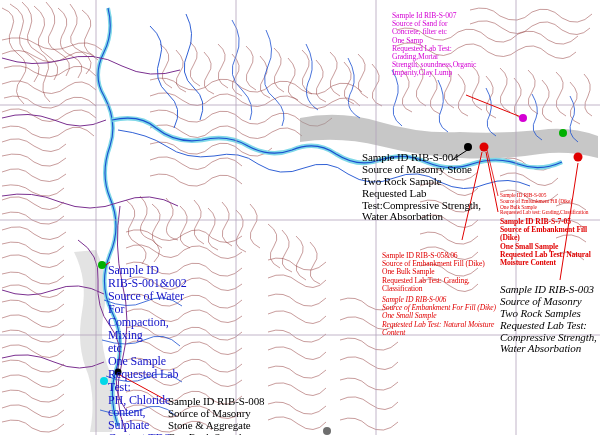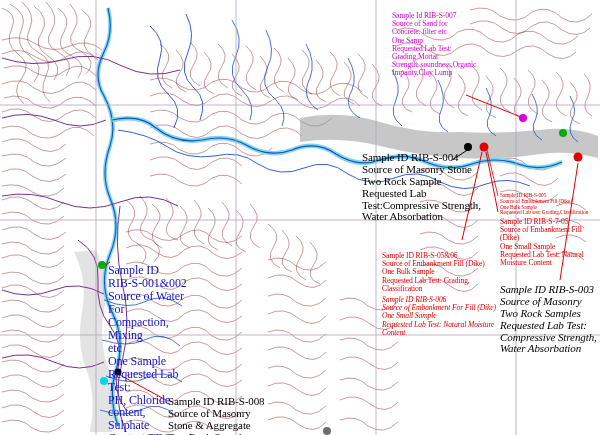--- a/index.html
+++ b/index.html
@@ -271,21 +271,21 @@
 Two Rock Sample
 Requested Lab
 Test:Compressive Strength,
 Water Absorbation</div>
 
   <div class="annot annot-red annot-tiny" style="left:500px; top:193px; width:100px;">Sample ID RIB-S-005
 Source of Embankment Fill (Dike)
 One Bulk Sample
 Requested Lab test: Grading,Classification</div>
 
-  <div class="annot annot-red" style="left:500px; top:218px; width:100px;">Sample ID RIB-S-7-05
+  <div class="annot annot-red" style="left:500px; top:218px; width:100px;font-weight:bold;">Sample ID RIB-S-7-05
 Source of Embankment Fill
 (Dike)
 One Small Sample
 Requested Lab Test: Natural
 Moisture Content</div>
 
   <div class="annot annot-black" style="left:500px; top:284px; width:100px;font-style:italic;">Sample ID RIB-S-003
 Source of Masonry
 Two Rock Samples
 Requested Lab Test:

